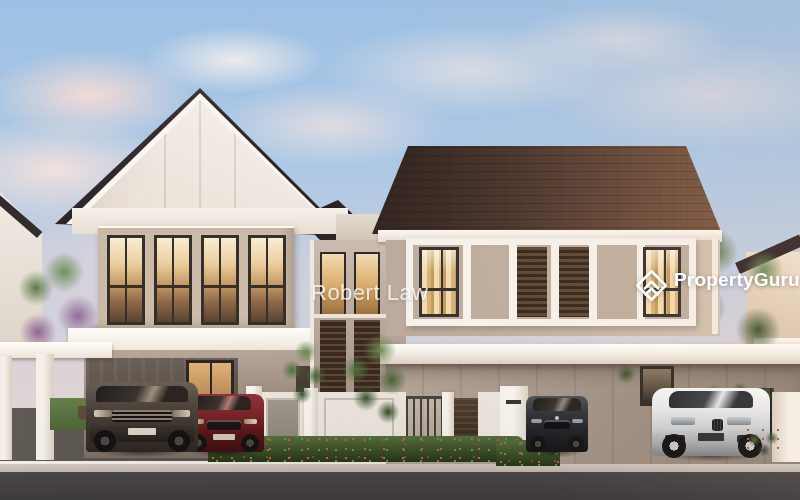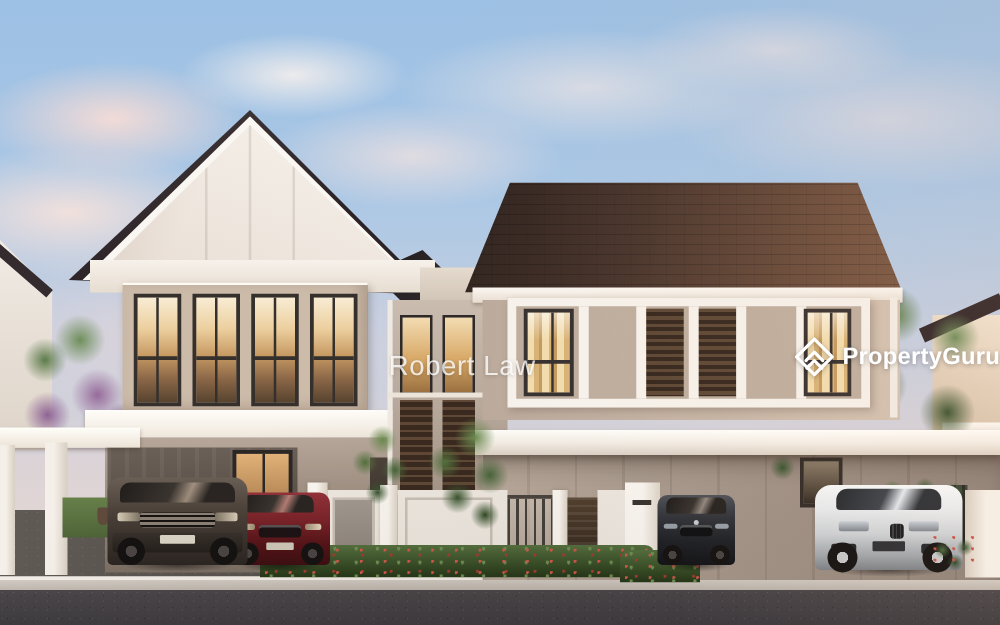--- a/index.html
+++ b/index.html
@@ -231,21 +231,21 @@
   .car-bmw .plate{left:46px;top:45px;width:26px;height:8px;background:#2e3033;border-radius:1px;}
   .car-bmw .wheel{width:24px;height:24px;top:46px;background:radial-gradient(circle at 50% 50%,#c8c9cb 0 26%,#141211 28% 100%);}
   .car-bmw .wl{left:10px}.car-bmw .wr{left:86px}
 
   
   .light{left:0;top:0;width:800px;height:500px;pointer-events:none;background:
     linear-gradient(250deg,rgba(255,185,140,.10),rgba(255,185,140,0) 45%),
     radial-gradient(ellipse 620px 300px at 400px 530px,rgba(50,35,25,.10),rgba(50,35,25,0) 70%);}
   .wm{left:311px;top:280px;font-size:22px;font-weight:400;letter-spacing:.5px;color:rgba(255,255,255,.8);
     text-shadow:0 1px 3px rgba(0,0,0,.18);}
-  .brand{left:635px;top:269px;display:flex;align-items:center;gap:6px;color:#fff;
+  .brand{left:635px;top:269px;display:flex;align-items:flex-start;gap:6px;color:#fff;
     filter:drop-shadow(0 1px 2px rgba(0,0,0,.3));}
   .brand svg{display:block;}
   .brand .bname{font-size:19px;font-weight:700;letter-spacing:.2px;}
 </style>
 </head>
 <body>
 
 <div id="stage">
   <div class="sky"></div>
   <div class="driveway"></div>

